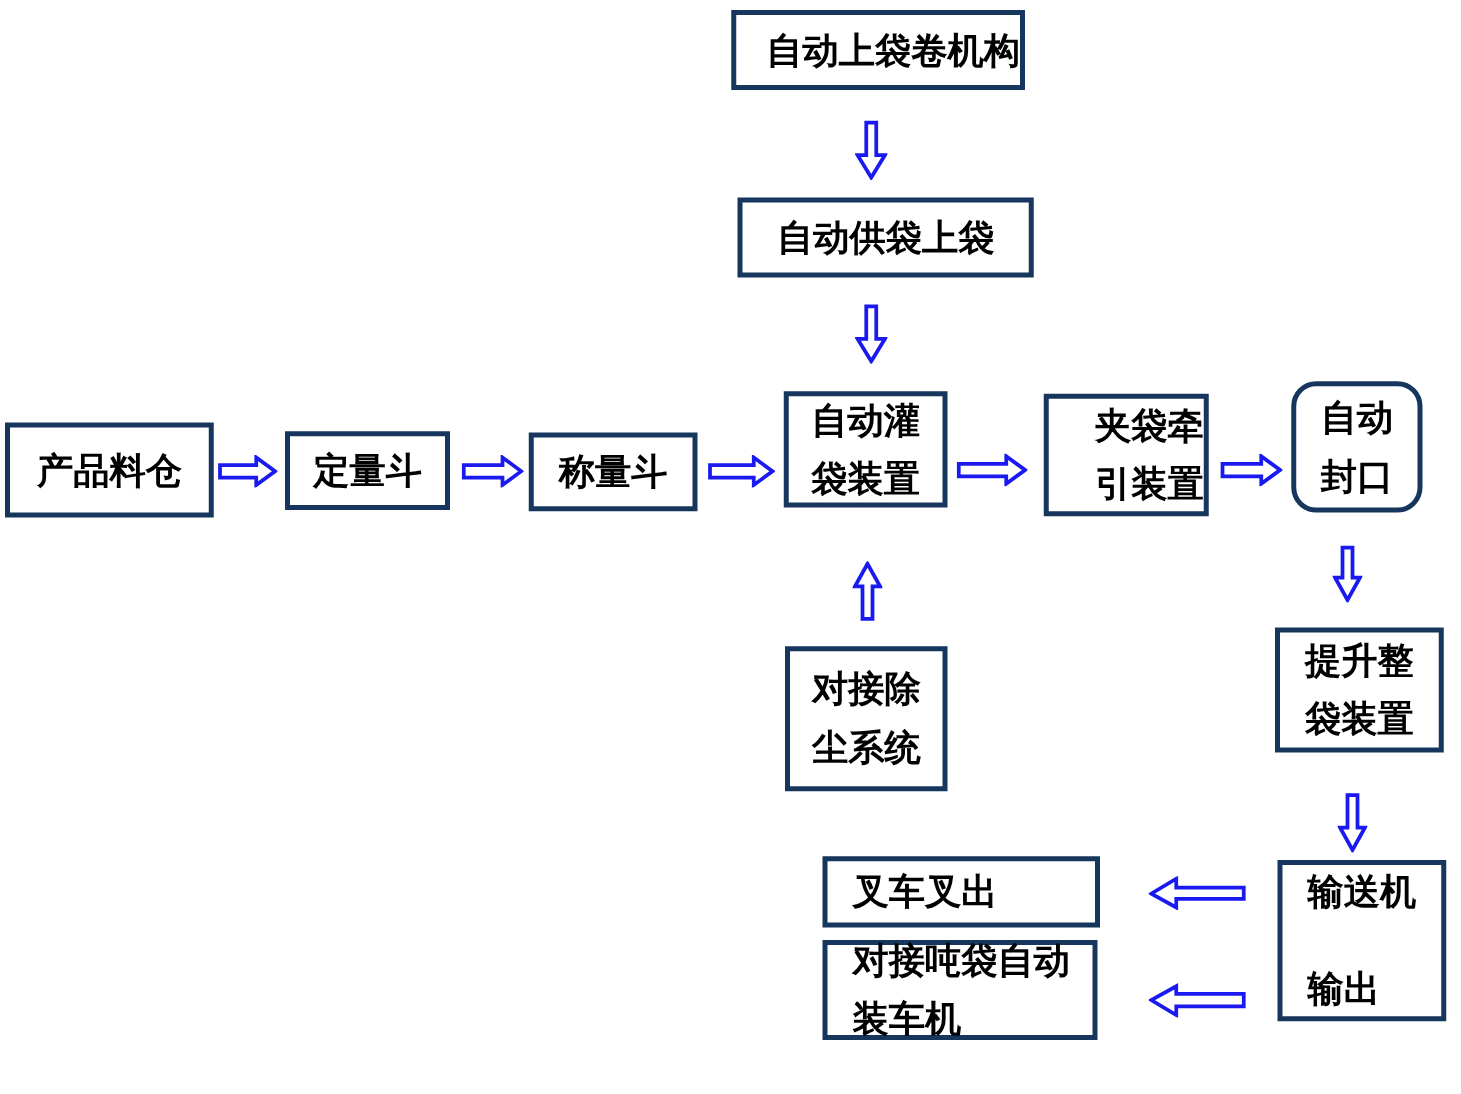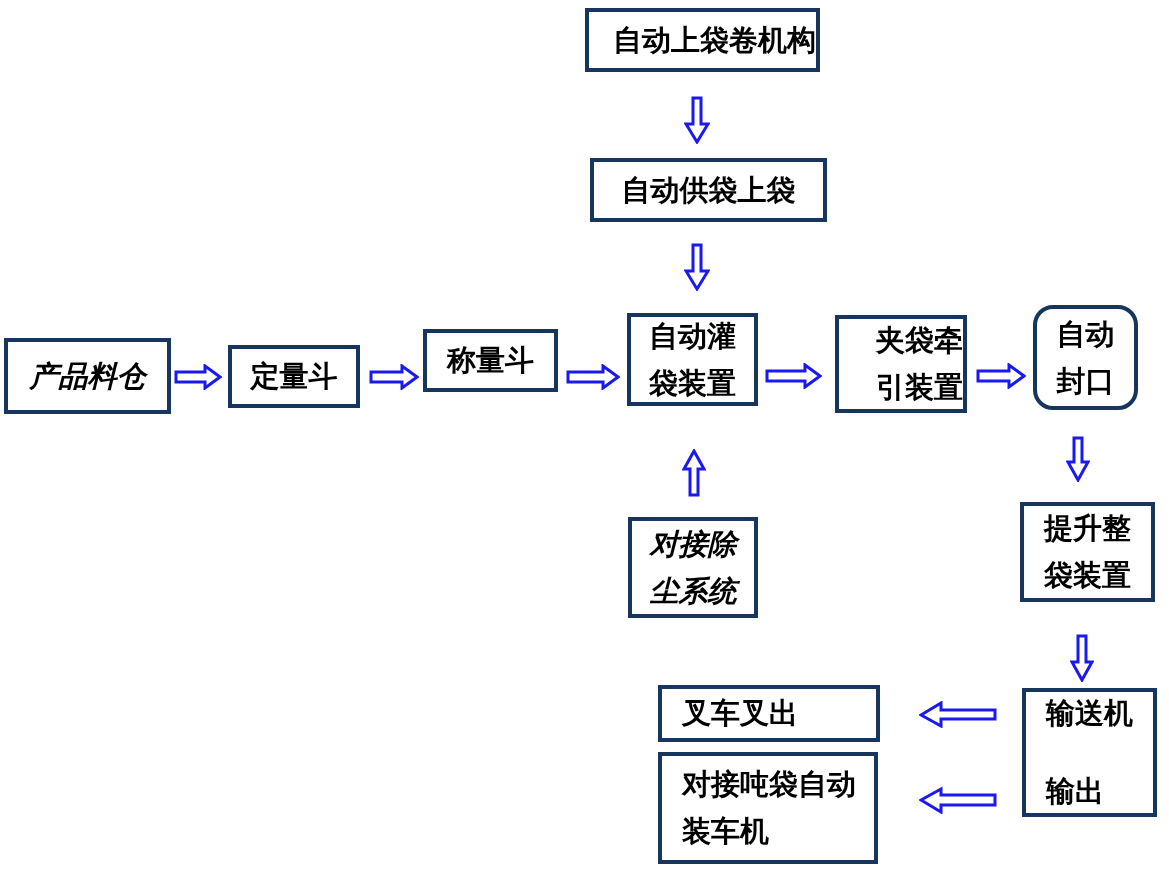--- a/index.html
+++ b/index.html
@@ -54,37 +54,37 @@
   </svg>
 
   <div class="node center" style="left:590px; top:158px; width:237px; height:64px;">
     <div class="ln">自动供袋上袋</div>
   </div>
 
   <svg class="arrow" style="left:684px; top:243px;" width="26" height="48" viewBox="0 0 26 48">
     <polygon points="9,2 9,28 2,28 13,46 24,28 17,28 17,2"></polygon>
   </svg>
 
-  <div class="node center" style="left:4px; top:338px; width:167px; height:76px;font-style:italic;">
+  <div class="node center" style="left:4px; top:338px; width:167px; height:76px;">
     <div class="ln">产品料仓</div>
   </div>
 
   <svg class="arrow" style="left:174px; top:364px;" width="48" height="26" viewBox="0 0 48 26">
     <polygon points="2,8 31,8 31,2 46,13 31,24 31,18 2,18"></polygon>
   </svg>
 
   <div class="node center" style="left:228px; top:345px; width:132px; height:63px;">
     <div class="ln">定量斗</div>
   </div>
 
   <svg class="arrow" style="left:369px; top:364px;" width="50" height="26" viewBox="0 0 50 26">
     <polygon points="2,8 33,8 33,2 48,13 33,24 33,18 2,18"></polygon>
   </svg>
 
-  <div class="node center" style="left:423px; top:329px; width:135px; height:63px;">
+  <div class="node center" style="left:423px; top:346px; width:135px; height:63px;">
     <div class="ln">称量斗</div>
   </div>
 
   <svg class="arrow" style="left:566px; top:364px;" width="54" height="26" viewBox="0 0 54 26">
     <polygon points="2,8 37,8 37,2 52,13 37,24 37,18 2,18"></polygon>
   </svg>
 
   <div class="node center" style="left:627px; top:313px; width:131px; height:93px;">
     <div class="ln">自动灌</div>
     <div class="ln">袋装置</div>
@@ -105,21 +105,21 @@
 
   <div class="node center" style="left:1033px; top:305px; width:105px; height:105px;border-radius:20px;">
     <div class="ln">自动</div>
     <div class="ln">封口</div>
   </div>
 
   <svg class="arrow" style="left:682px; top:449px;" width="24" height="48" viewBox="0 0 24 48">
     <polygon points="8,46 8,20 2,20 12,2 22,20 16,20 16,46"></polygon>
   </svg>
 
-  <div class="node center" style="left:628px; top:517px; width:130px; height:101px;font-style:italic;">
+  <div class="node center" style="left:628px; top:517px; width:130px; height:116px;">
     <div class="ln">对接除</div>
     <div class="ln">尘系统</div>
   </div>
 
   <svg class="arrow" style="left:1066px; top:436px;" width="24" height="46" viewBox="0 0 24 46">
     <polygon points="8,2 8,26 2,26 12,44 22,26 16,26 16,2"></polygon>
   </svg>
 
   <div class="node center" style="left:1020px; top:502px; width:135px; height:100px;text-align:right;">
     <div class="ln">提升整</div>
@@ -140,18 +140,18 @@
   </svg>
 
   <div class="node leftpad" style="left:658px; top:685px; width:222px; height:57px;justify-content:center;">
     <div class="ln">叉车叉出</div>
   </div>
 
   <svg class="arrow" style="left:919px; top:786px;" width="78" height="28" viewBox="0 0 78 28">
     <polygon points="76,9 22,9 22,3 2,14 22,26 22,19 76,19"></polygon>
   </svg>
 
-  <div class="node leftpad" style="left:658px; top:752px; width:220px; height:112px;">
+  <div class="node leftpad" style="left:658px; top:752px; width:220px; height:80px;">
     <div class="ln">对接吨袋自动</div>
     <div class="ln">装车机</div>
   </div>
 
 </div>
 
 </body></html>

